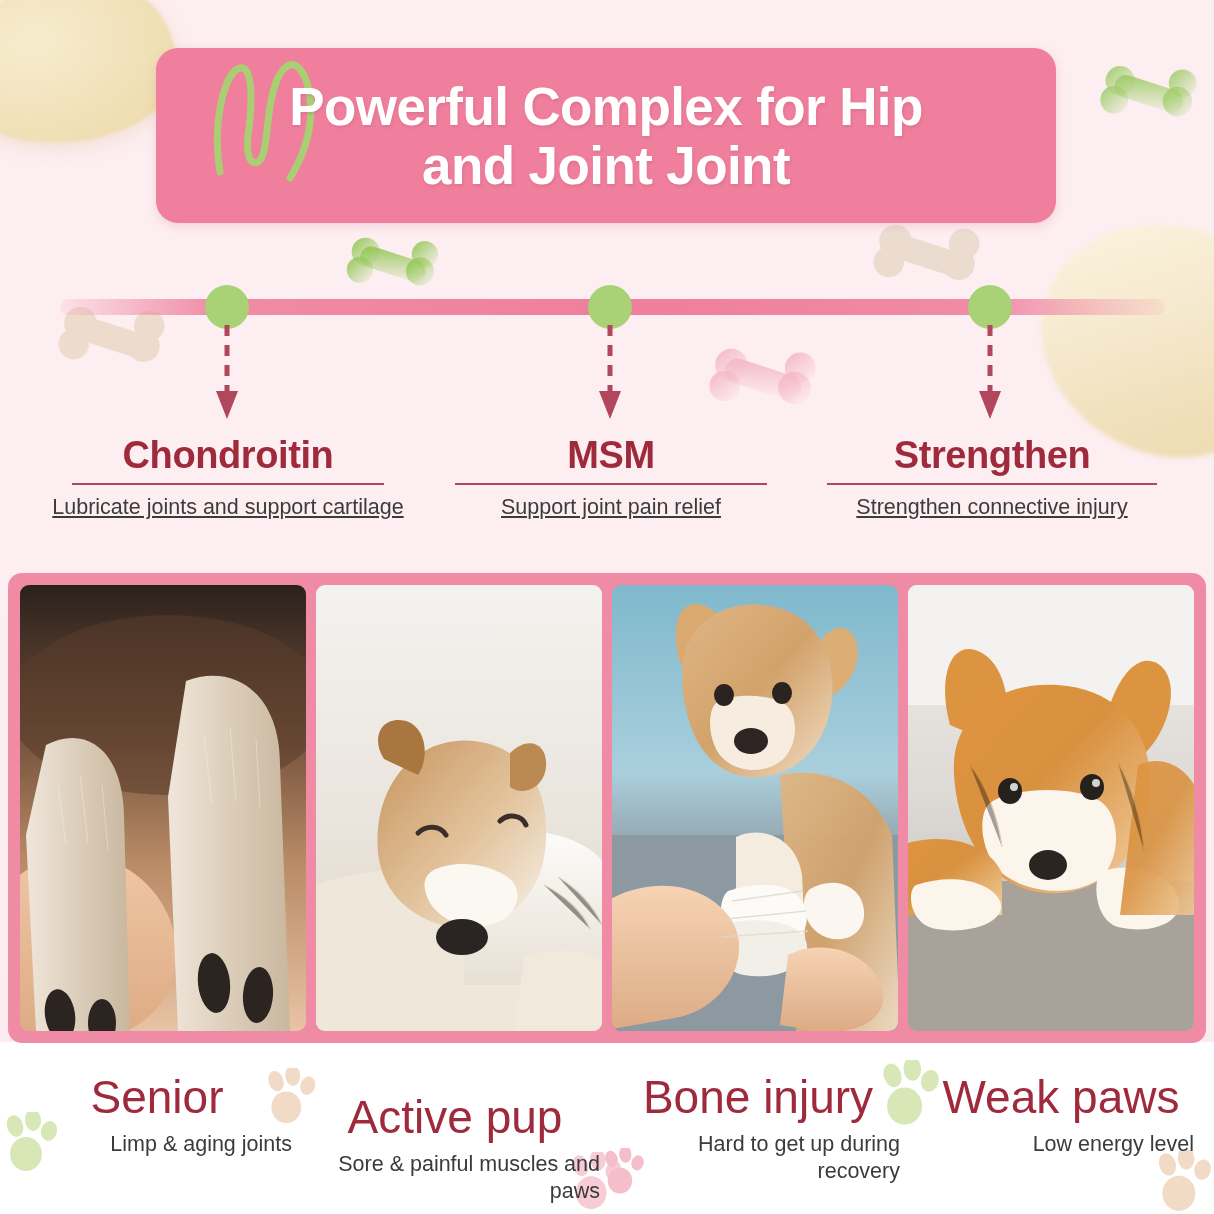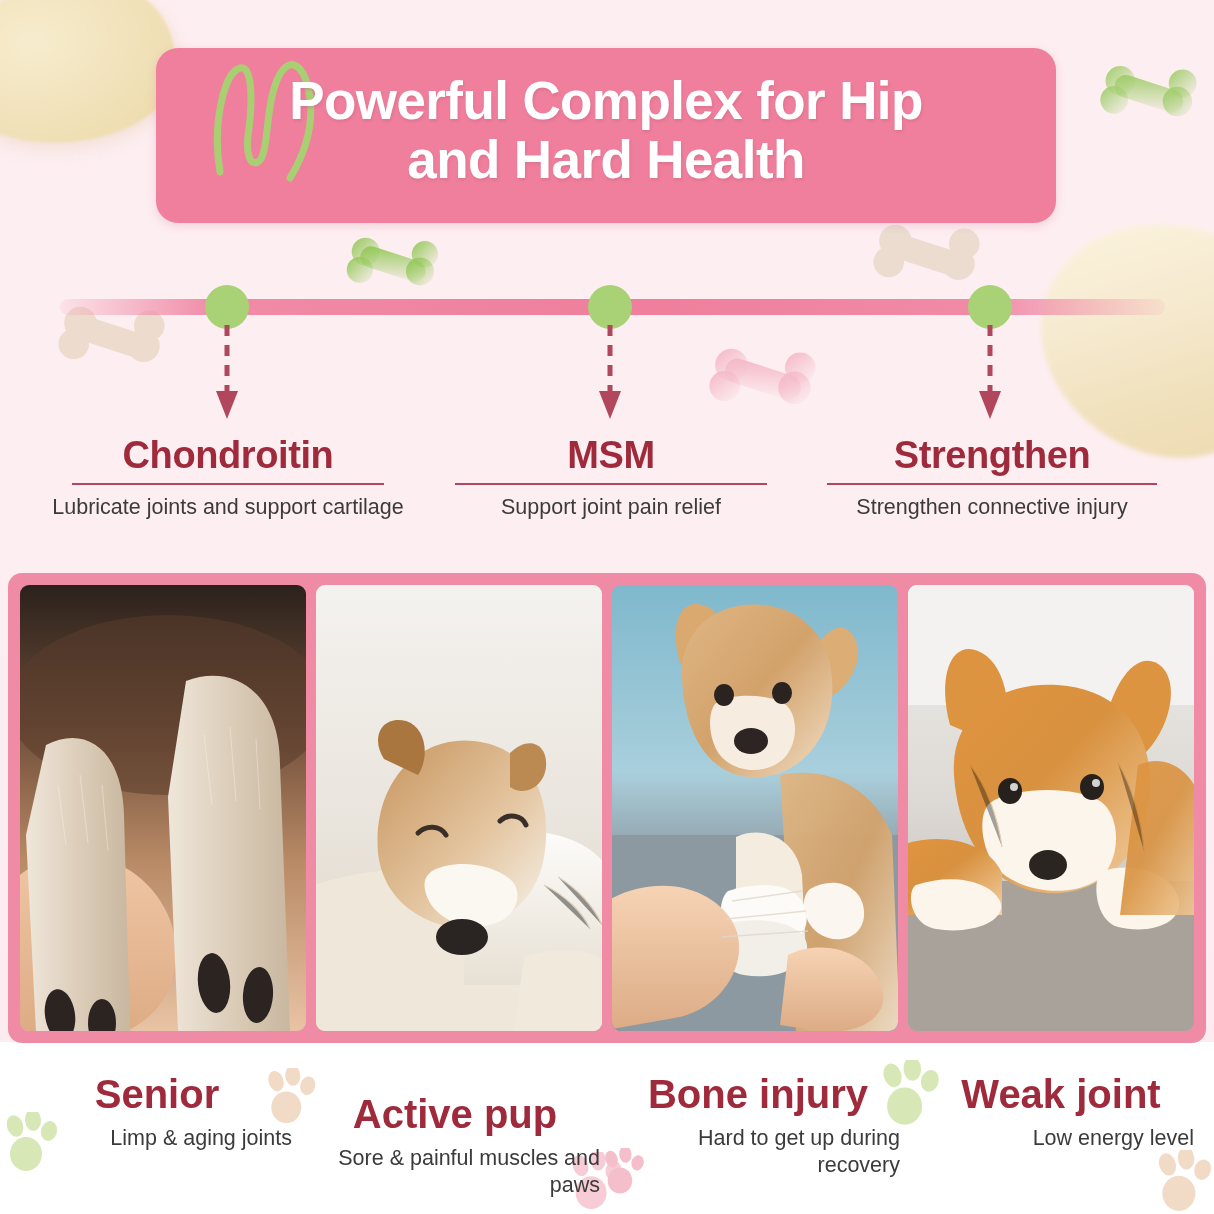--- a/index.html
+++ b/index.html
@@ -59,21 +59,21 @@
     opacity:.95;pointer-events:none;
   }
   .banner-title{
     position:relative;
     color:#ffffff;
     font-weight:bold;
     font-size:53px;
     line-height:1.12;
     text-align:center;
     letter-spacing:-.6px;
-    padding-top:23px;
+    padding-top:29px;
     text-shadow:1px 2px 3px rgba(190,95,125,.35);
   }
 
   
   .timeline-bar{
     position:absolute;left:60px;top:299px;width:1105px;height:16px;
     background:linear-gradient(90deg,
        rgba(244,140,168,.12) 0%,
        #f08ba6 14%,
        #ef7f9c 52%,
@@ -101,20 +101,21 @@
     white-space:nowrap;
   }
   .ing-rule{
     height:2px;background:#b0475c;margin:9px auto 0 auto;
   }
   .ing-desc{
     color:#3b3b3b;
     font-size:21.5px;
     line-height:1.26;
     margin-top:9px;
+    text-decoration:underline;
   }
 
   
   .photo-frame{
     position:absolute;left:8px;top:573px;width:1198px;height:470px;
     background:#f08ba6;
     border-radius:14px;
     display:flex;
     gap:10px;
     padding:12px;
@@ -124,21 +125,21 @@
     flex:1 1 0;
     border-radius:9px;
     overflow:hidden;
     position:relative;
   }
   .cell svg{position:absolute;left:0;top:0;width:100%;height:100%;}
 
   
   .cap{position:absolute;text-align:center;}
   .cap-title{
-    color:#9e2a3c;font-weight:bold;font-size:40px;line-height:1;white-space:nowrap;
+    color:#9e2a3c;font-weight:normal;font-size:46px;line-height:1;white-space:nowrap;
   }
   .cap-desc{
     color:#3b3b3b;font-size:21.5px;line-height:1.24;margin-top:11px;text-align:right;
   }
   .paw{position:absolute;}
   .paw svg{display:block;width:100%;height:100%;}
 </style>
 </head>
 <body>
 
@@ -228,21 +229,21 @@
     </svg>
   </div>
 
   <div class="banner">
     <svg class="squiggle" viewBox="0 0 190 130">
       <path d="M18 118 C10 70 22 18 38 14 C52 11 50 54 46 82 C44 100 48 112 56 108
                C68 101 62 48 78 20 C90 0 104 14 108 44 C112 76 100 104 88 124" fill="none" stroke="#a6d471" stroke-width="7" stroke-linecap="round"></path>
     </svg>
     <div class="banner-title">
       <div>Powerful Complex for Hip</div>
-      <div>and Hard Health</div>
+      <div>and Joint Joint</div>
     </div>
   </div>
 
   <div class="timeline-bar"></div>
 
   <div class="node" style="left:205px;top:285px;width:44px;height:140px;">
     <div class="node-dot"></div>
     <svg class="node-arrow" viewBox="0 0 24 96" style="left:10px;width:24px;">
       <line x1="12" y1="0" x2="12" y2="72" stroke="#b0475c" stroke-width="5" stroke-dasharray="11 9"></line>
       <polygon points="12,94 1,66 23,66" fill="#b0475c"></polygon>
@@ -519,17 +520,17 @@
     <div class="cap-title">Active pup</div>
     <div class="cap-desc">Sore &amp; painful muscles and paws</div>
   </div>
 
   <div class="cap" style="left:616px;top:1074px;width:284px;">
     <div class="cap-title">Bone injury</div>
     <div class="cap-desc">Hard to get up during recovery</div>
   </div>
 
   <div class="cap" style="left:928px;top:1074px;width:266px;">
-    <div class="cap-title">Weak joint</div>
+    <div class="cap-title">Weak paws</div>
     <div class="cap-desc">Low energy level</div>
   </div>
 
 </div>
 
 </body></html>

